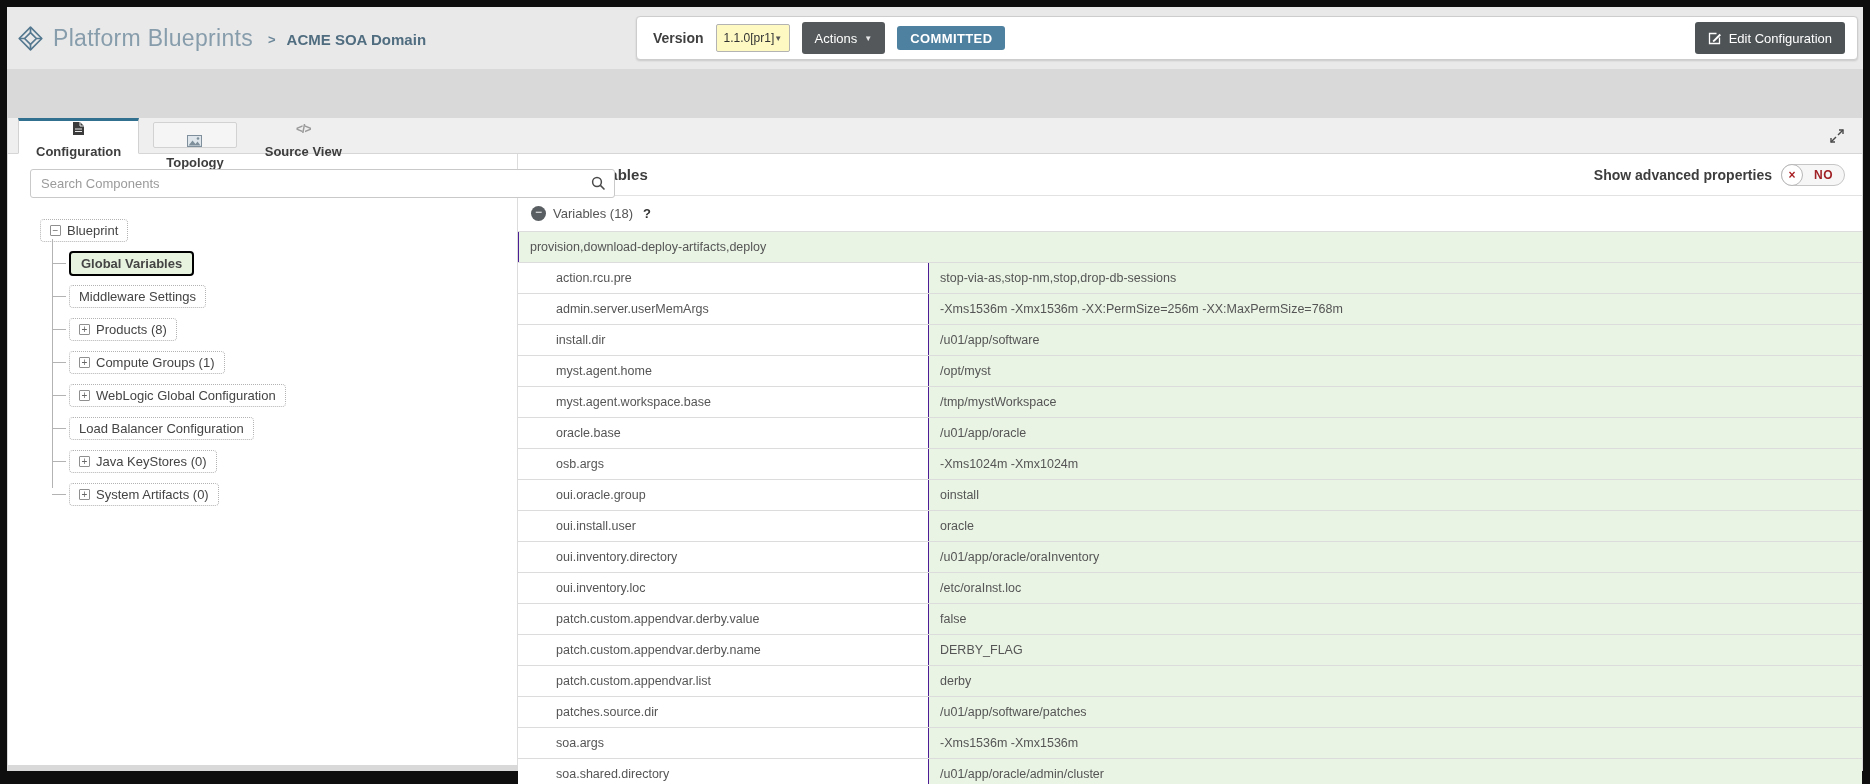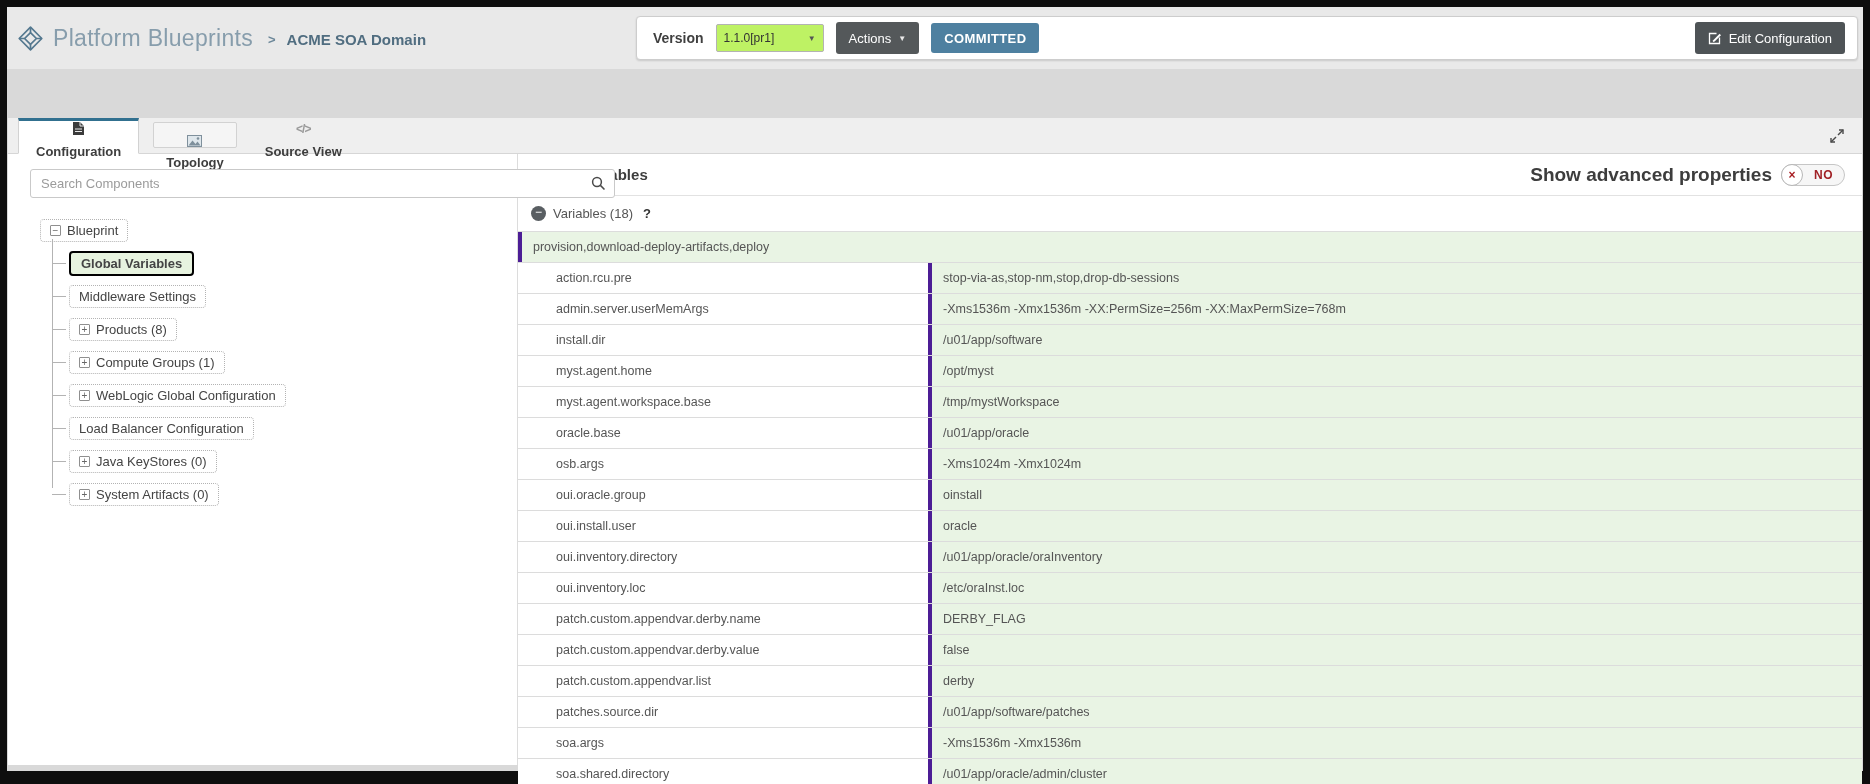--- a/index.html
+++ b/index.html
@@ -20,33 +20,33 @@
   .crumb { font-size:15px; font-weight:bold; color:#506d80; padding-top:2px; }
 
   .version-panel {
     position:absolute; left:629px; top:9px; width:1222px; height:44px;
     background:#fff; border:1px solid #cdcdcd; border-radius:4px;
     box-shadow:0 1px 2px rgba(0,0,0,.14);
     display:flex; align-items:center; gap:12px; padding:0 6px;
   }
   .vlabel { font-size:14px; font-weight:bold; color:#3f3f3f; margin-left:10px; }
   .select {
-    width:108px; height:28px; border:1px solid #b3b3b3; border-radius:2px; background:#bef264;
+    width:74px; height:28px; border:1px solid #b3b3b3; border-radius:2px; background:#fef9c3;
     display:flex; align-items:center; justify-content:space-between; padding:12px 7px;
     font-size:12px; color:#333; cursor:pointer;
   }
   .select .caret { font-size:8px; color:#555; }
   .btn {
     height:30px; border:none; border-radius:3px; background:#54585a; color:#fff;
     font-size:13px; font-family:inherit; display:flex; align-items:center; gap:7px;
     padding:16px 13px; cursor:pointer;
   }
   .btn .caret { font-size:8px; color:#e8e8e8; }
   .badge {
-    height:30px; background:#4e80a0; color:#fff; font-weight:bold; font-size:13px;
+    height:24px; background:#4e80a0; color:#fff; font-weight:bold; font-size:13px;
     letter-spacing:.4px; border-radius:3px; display:flex; align-items:center; padding:0 13px;text-align:right;
   }
   .edit-btn { margin-left:auto; margin-right:6px; background:#4e5356; }
 
   
   .content-box { flex:1 1 auto; margin:1px 1px 0 1px; background:#fff; display:flex; flex-direction:column; min-height:0; }
 
   .tabstrip { height:36px; background:#efefef; border-bottom:1px solid #d6d6d6; display:flex; align-items:flex-end; padding:0 14px 0 10px; flex:0 0 auto; }
   .tab { display:flex; align-items:center; gap:8px; font-size:13px; font-weight:bold; color:#3d3d3d; cursor:pointer;flex-direction:column; }
   .tab.active {
@@ -84,21 +84,21 @@
   .tree-children { position:relative; margin-left:12px; padding-top:5px; }
   .tree-children::before { content:""; position:absolute; left:0; top:-3px; height:calc(100% - 20px); border-left:1px solid #b3b3b3; }
   .tree-row { position:relative; height:33px; display:flex; align-items:center; padding-left:17px; }
   .tree-row::before { content:""; position:absolute; left:0; top:16px; width:14px; border-top:1px solid #b3b3b3; }
 
   
   .right { flex:1 1 auto; display:flex; flex-direction:column; min-width:0; }
   .rp-header { height:42px; flex:0 0 auto; display:flex; align-items:center; padding:0 17px 0 13px; border-bottom:1px solid #e2e2e2; }
   .rp-title { font-size:15px; font-weight:bold; color:#3d3d3d; margin:0; }
   .adv { margin-left:auto; display:flex; align-items:center; gap:9px; }
-  .adv-label { font-size:19px; font-weight:bold; color:#3d3d3d; }
+  .adv-label { font-size:14px; font-weight:bold; color:#3d3d3d; }
   .toggle {
     width:64px; height:22px; border:1px solid #c6c6c6; border-radius:11px; background:#f6f6f6;
     display:flex; align-items:center; cursor:pointer;
   }
   .knob {
     width:22px; height:22px; margin-left:-1px; border-radius:50%; background:#fff; border:1px solid #b7b7b7;
     display:flex; align-items:center; justify-content:center;
     color:#a81e23; font-weight:bold; font-size:12px;
   }
   .toggle-state { flex:1; text-align:center; font-size:12px; font-weight:bold; color:#a02126; letter-spacing:.5px; }
@@ -106,21 +106,21 @@
   .section-row { height:35px; flex:0 0 auto; display:flex; align-items:center; gap:7px; padding-left:13px; font-size:13px; color:#555; }
   .circle-minus {
     width:15px; height:15px; border-radius:50%; background:#595e62; color:#fff;
     font-size:12px; line-height:13px; text-align:center; cursor:pointer; flex:0 0 auto;
   }
   .help { font-weight:bold; color:#333; margin-left:3px; cursor:pointer; }
 
   .vtable { border-top:1px solid #dcdcdc; }
   .vrow { display:flex; height:31px; border-bottom:1px solid #dcdcdc; font-size:12.5px; color:#555; }
   .vname { width:410px; flex:0 0 auto; display:flex; align-items:center; padding-left:38px; background:#fff; }
-  .vval { flex:1 1 auto; display:flex; align-items:center; padding-left:11px; background:#e9f4e4; border-left:4px solid #4c1d95; }
+  .vval { flex:1 1 auto; display:flex; align-items:center; padding-left:11px; background:#e9f4e4; border-left:1px solid #4c1d95; }
 </style>
 </head>
 <body>
 
 <div class="frame">
   <div class="chrome">
 
     <div class="topbar">
       <div class="brand">
         <span style="display:flex;">
@@ -347,27 +347,27 @@
                 <div class="vname">oui.inventory.directory</div>
                 <div class="vval">/u01/app/oracle/oraInventory</div>
               </div>
 
               <div class="vrow">
                 <div class="vname">oui.inventory.loc</div>
                 <div class="vval">/etc/oraInst.loc</div>
               </div>
 
               <div class="vrow">
+                <div class="vname">patch.custom.appendvar.derby.value</div>
+                <div class="vval">false</div>
+              </div>
+
+              <div class="vrow">
                 <div class="vname">patch.custom.appendvar.derby.name</div>
                 <div class="vval">DERBY_FLAG</div>
-              </div>
-
-              <div class="vrow">
-                <div class="vname">patch.custom.appendvar.derby.value</div>
-                <div class="vval">false</div>
               </div>
 
               <div class="vrow">
                 <div class="vname">patch.custom.appendvar.list</div>
                 <div class="vval">derby</div>
               </div>
 
               <div class="vrow">
                 <div class="vname">patches.source.dir</div>
                 <div class="vval">/u01/app/software/patches</div>

